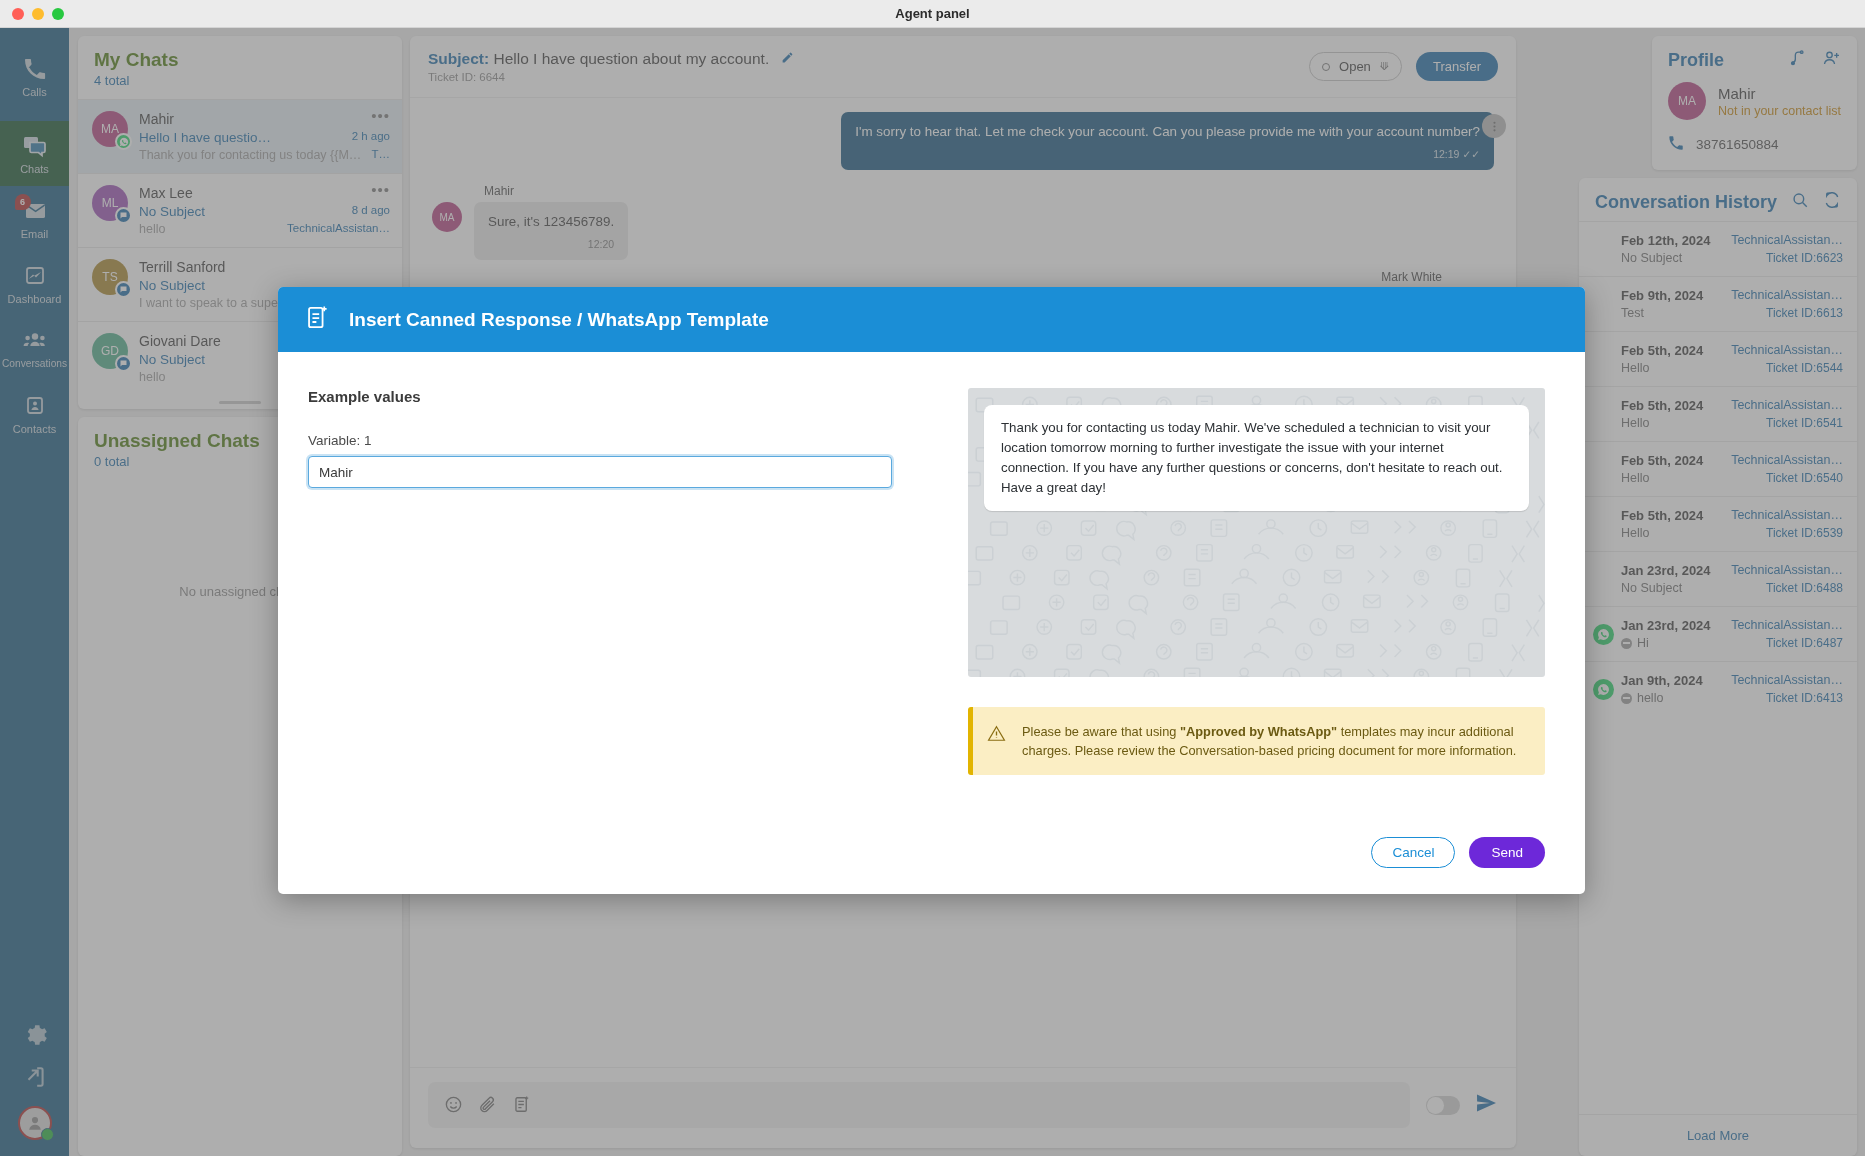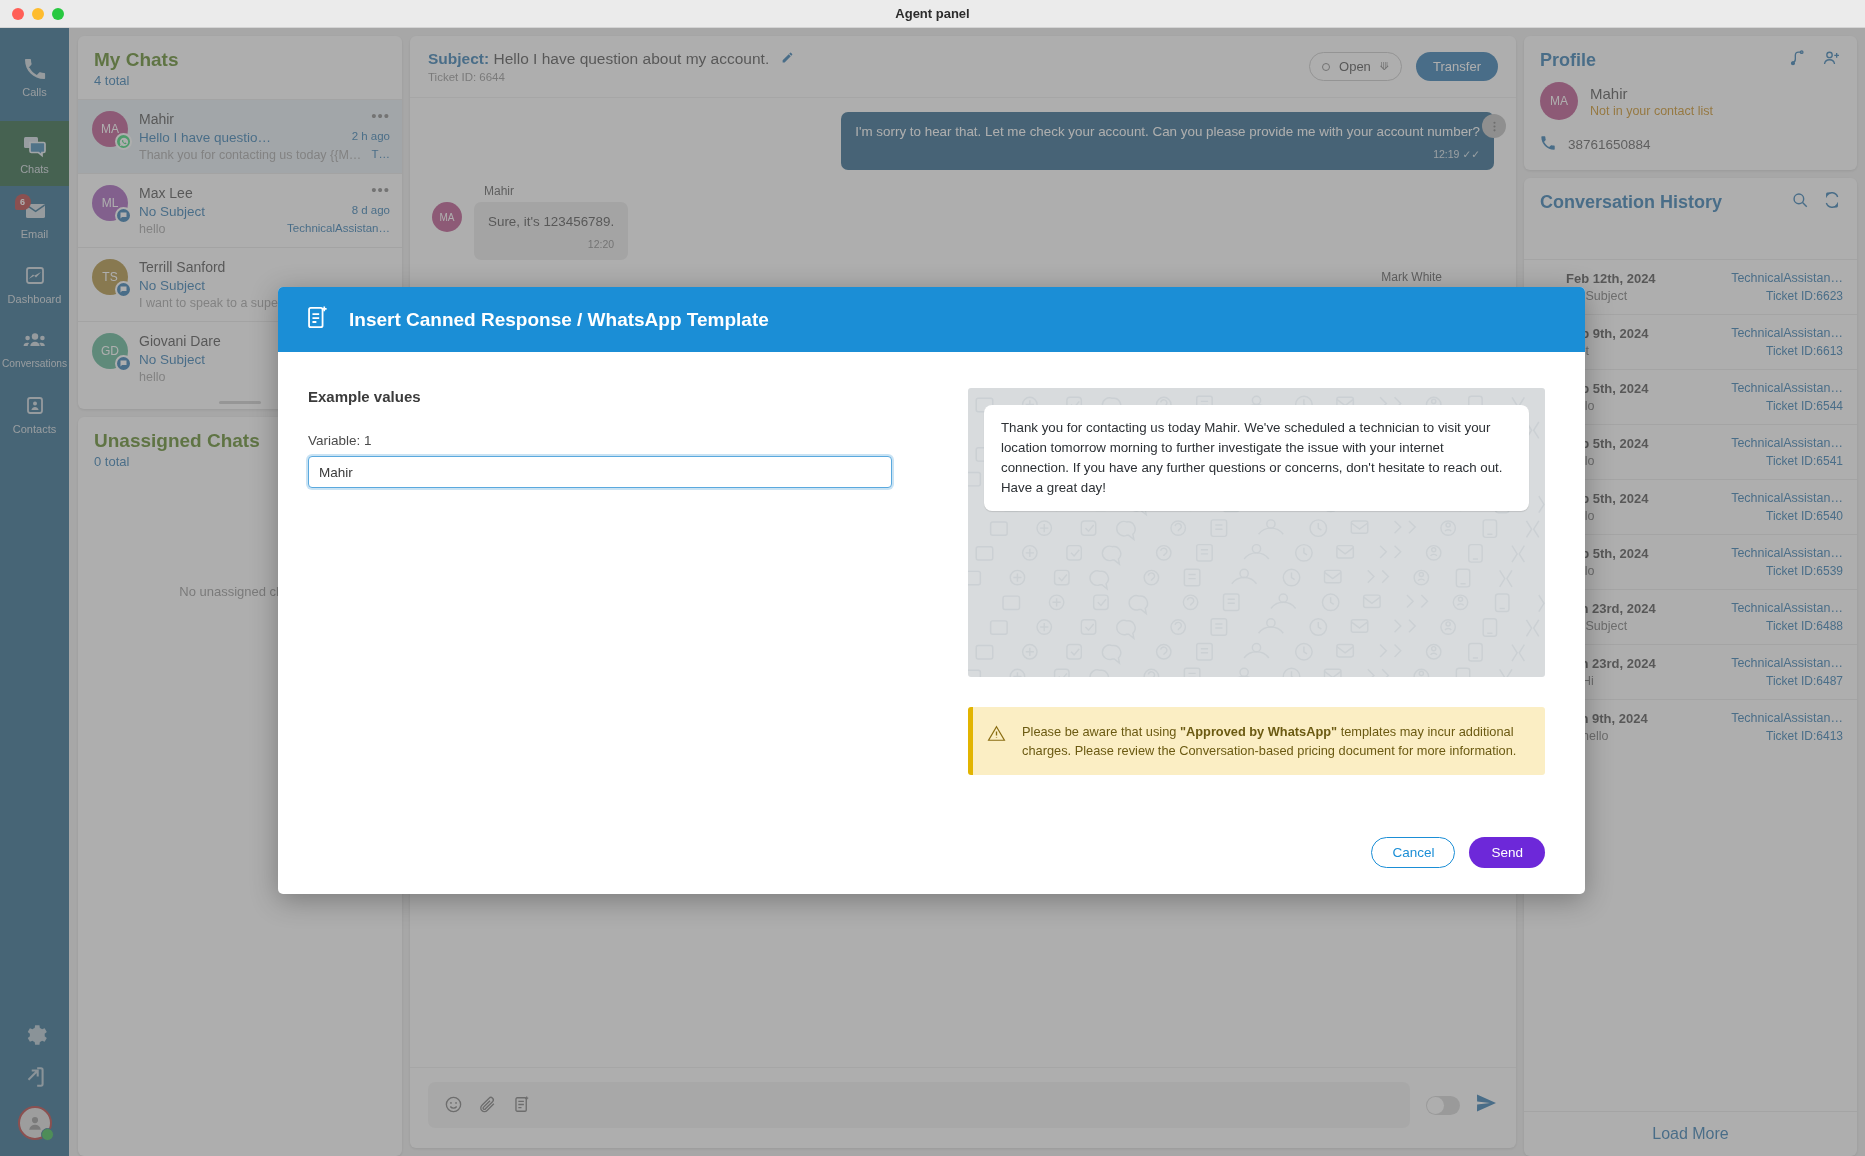--- a/index.html
+++ b/index.html
@@ -132,21 +132,21 @@
     display: flex; align-items: center;
   }
   .reply-ph { flex: 1; color: #8e8e8e; font-size: 13.5px; }
   .comp-icons { display: flex; gap: 14px; align-items: center; }
   .comp-ico { width: 20px; height: 20px; color: #6b6b6b; cursor: pointer; }
   .toggle { width: 34px; height: 19px; border-radius: 10px; background: #d2d2d2; position: relative; margin-left: 16px; cursor: pointer; }
   .toggle .knob { position: absolute; left: 1px; top: 1px; width: 17px; height: 17px; border-radius: 50%; background: #fff; }
   .send-arrow { margin-left: 14px; color: #1b6ca8; cursor: pointer; }
 
   
-  .right-col { width: 341px; flex-shrink: 0; padding: 8px 8px 0 0; display: flex; flex-direction: column; gap: 8px; }
+  .right-col { width: 341px; flex-shrink: 0; padding: 8px 8px 0 0; display: flex; flex-direction: column; gap: 8px; align-items: flex-end; }
   .prof-head { display: flex; align-items: center; padding: 13px 16px 6px 16px; }
   .prof-title { flex: 1; color: #1b6ca8; font-size: 18px; font-weight: bold; }
   .prof-ico { color: #1b6ca8; margin-left: 14px; cursor: pointer; }
   .prof-body { padding: 4px 16px 16px 16px; }
   .prof-row { display: flex; align-items: center; }
   .prof-name { font-size: 15px; color: #3b3b3b; }
   .prof-note { font-size: 12.5px; color: #c8860a; margin-top: 2px; }
   .prof-phone { display: flex; align-items: center; gap: 12px; margin-top: 15px; color: #4b4b4b; font-size: 13.5px; }
   .hist-head { display: flex; align-items: center; padding: 13px 16px 8px 16px; }
   .hist-title { flex: 1; color: #1b6ca8; font-size: 18px; font-weight: bold; }
@@ -156,21 +156,21 @@
   .hist-main { flex: 1; min-width: 0; }
   .hist-l1 { display: flex; justify-content: space-between; }
   .hist-date { font-size: 13px; font-weight: bold; color: #3b3b3b; }
   .hist-dept { font-size: 12.5px; color: #1b6ca8; white-space: nowrap; overflow: hidden; text-overflow: ellipsis; max-width: 120px; }
   .hist-l2 { display: flex; justify-content: space-between; margin-top: 3px; align-items: center; }
   .hist-sub { font-size: 12.5px; color: #6b6b6b; display: flex; align-items: center; gap: 5px; }
   .hist-tick { font-size: 12px; color: #1b6ca8; }
   .hist-tick b { font-weight: normal; }
   .mini-ico { width: 11px; height: 11px; border-radius: 50%; background: #9b9b9b; display: inline-block; position: relative; }
   .mini-ico::after { content: ""; position: absolute; left: 2px; top: 4.5px; width: 7px; height: 2px; background: #fff; }
-  .load-more { text-align: center; color: #1b6ca8; font-size: 16px; padding: 13px 0; cursor: pointer; border-top: 1px solid #e8e8e8; }
+  .load-more { text-align: center; color: #1b6ca8; font-size: 13px; padding: 13px 0; cursor: pointer; border-top: 1px solid #e8e8e8; }
 
   
   .overlay { position: absolute; inset: 28px 0 0 0; background: rgba(110,110,110,.56); z-index: 50; }
   .modal {
     position: absolute; left: 278px; top: 287px; width: 1307px; height: 607px;
     background: #fff; border-radius: 5px; z-index: 60; box-shadow: 0 6px 28px rgba(0,0,0,.3);
     display: flex; flex-direction: column; overflow: hidden;
   }
   .modal-head { background: #1b8ed6; height: 65px; display: flex; align-items: center; padding: 0 26px; }
   .modal-head-ico { margin-right: 18px; }
@@ -596,21 +596,21 @@
             <span>
               <svg width="16" height="16" viewBox="0 0 24 24" fill="#1b6ca8">
                   <path d="M6.6 10.8c1.6 3.1 4.1 5.6 7.2 7.2l2.4-2.4c.3-.3.7-.4 1.1-.3 1.2.4 2.5.6 3.8.6.6 0 1 .4 1 1V21c0 .6-.4 1-1 1C10.6 22 2 13.4 2 2.9c0-.6.4-1 1-1h4c.6 0 1 .4 1 1 0 1.3.2 2.6.6 3.8.1.4 0 .8-.3 1.1l-2.7 3z"></path>
                 </svg>
             </span>
             <span>38761650884</span>
           </div>
         </div>
       </div>
 
-      <div class="panel" style="flex:1 1 auto; display:flex; flex-direction:column;gap:38px;">
+      <div class="panel" style="flex:1 1 auto; display:flex; flex-direction:column;">
         <div class="hist-head">
           <span class="hist-title">Conversation History</span>
           <span class="prof-ico">
             <svg width="18" height="18" viewBox="0 0 24 24" fill="none" stroke="#1b6ca8" stroke-width="1.9">
                 <circle cx="10.5" cy="10.5" r="6.4"></circle>
                 <path d="M15.4 15.4L21 21"></path>
               </svg>
           </span>
           <span class="prof-ico">
             <svg width="18" height="18" viewBox="0 0 24 24" fill="none" stroke="#1b6ca8" stroke-width="1.9">

